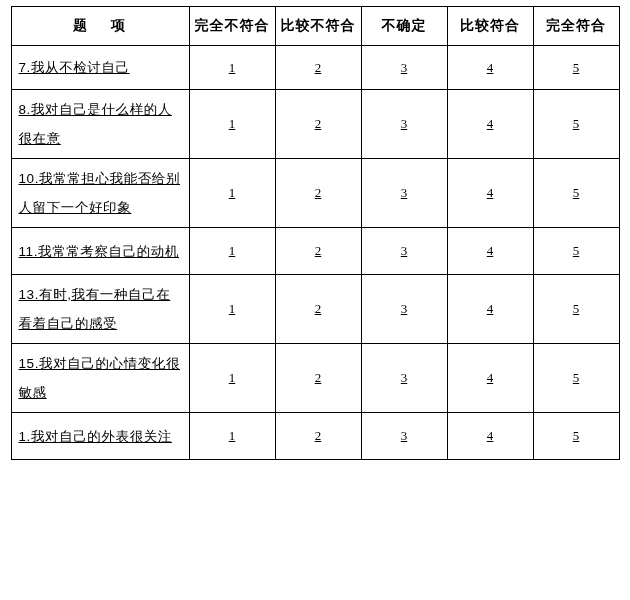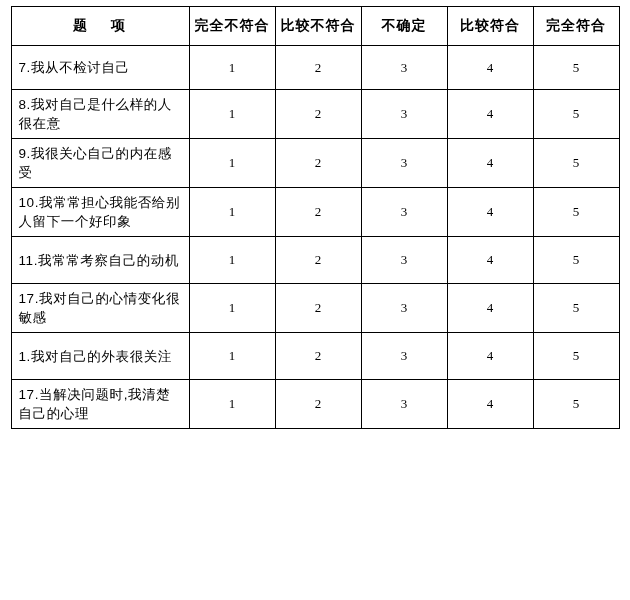--- a/index.html
+++ b/index.html
@@ -44,33 +44,33 @@
     text-align: center;
     letter-spacing: 1px;
     font-family: "Liberation Sans", "DejaVu Sans", sans-serif;
   }
   thead th.item-head {
     letter-spacing: 10px;
     padding-left: 8px;
   }
   tbody td.item-cell {
     font-size: 13.5px;
-    line-height: 19px;
+    line-height: 29px;
     text-align: left;
     padding: 5px 6px 5px 7px;
     letter-spacing: 0.6px;
     font-family: "Liberation Sans", "DejaVu Sans", sans-serif;
   }
   tbody td.opt-cell {
     font-size: 13px;
     text-align: center;
     font-family: "Liberation Serif", "DejaVu Serif", serif;
   }
   tbody tr.one-line td.item-cell { line-height: 21px; }
-  tbody tr { height: 44px; }
+  tbody tr { height: 44px; text-decoration: underline; }
   tbody tr.two-line { height: 47px; }
 </style>
 </head>
 <body>
 
 <div class="page">
   <table class="survey">
     <colgroup>
       <col class="c-item">
       <col class="c-opt">
@@ -100,62 +100,54 @@
       </tr>
       <tr class="two-line">
         <td class="item-cell">8.我对自己是什么样的人很在意</td>
         <td class="opt-cell">1</td>
         <td class="opt-cell">2</td>
         <td class="opt-cell">3</td>
         <td class="opt-cell">4</td>
         <td class="opt-cell">5</td>
       </tr>
       <tr class="two-line">
-        <td class="item-cell">9.我很关心自己的内在感受</td>
-        <td class="opt-cell">1</td>
-        <td class="opt-cell">2</td>
-        <td class="opt-cell">3</td>
-        <td class="opt-cell">4</td>
-        <td class="opt-cell">5</td>
-      </tr>
-      <tr class="two-line">
         <td class="item-cell">10.我常常担心我能否给别人留下一个好印象</td>
         <td class="opt-cell">1</td>
         <td class="opt-cell">2</td>
         <td class="opt-cell">3</td>
         <td class="opt-cell">4</td>
         <td class="opt-cell">5</td>
       </tr>
       <tr class="two-line">
         <td class="item-cell">11.我常常考察自己的动机</td>
         <td class="opt-cell">1</td>
         <td class="opt-cell">2</td>
         <td class="opt-cell">3</td>
         <td class="opt-cell">4</td>
         <td class="opt-cell">5</td>
       </tr>
       <tr class="two-line">
-        <td class="item-cell">17.我对自己的心情变化很敏感</td>
+        <td class="item-cell">13.有时,我有一种自己在看着自己的感受</td>
+        <td class="opt-cell">1</td>
+        <td class="opt-cell">2</td>
+        <td class="opt-cell">3</td>
+        <td class="opt-cell">4</td>
+        <td class="opt-cell">5</td>
+      </tr>
+      <tr class="two-line">
+        <td class="item-cell">15.我对自己的心情变化很敏感</td>
         <td class="opt-cell">1</td>
         <td class="opt-cell">2</td>
         <td class="opt-cell">3</td>
         <td class="opt-cell">4</td>
         <td class="opt-cell">5</td>
       </tr>
       <tr class="two-line">
         <td class="item-cell">1.我对自己的外表很关注</td>
         <td class="opt-cell">1</td>
         <td class="opt-cell">2</td>
         <td class="opt-cell">3</td>
         <td class="opt-cell">4</td>
         <td class="opt-cell">5</td>
       </tr>
-      <tr class="two-line">
-        <td class="item-cell">17.当解决问题时,我清楚自己的心理</td>
-        <td class="opt-cell">1</td>
-        <td class="opt-cell">2</td>
-        <td class="opt-cell">3</td>
-        <td class="opt-cell">4</td>
-        <td class="opt-cell">5</td>
-      </tr>
     </tbody>
   </table>
 </div>
 
 </body></html>

